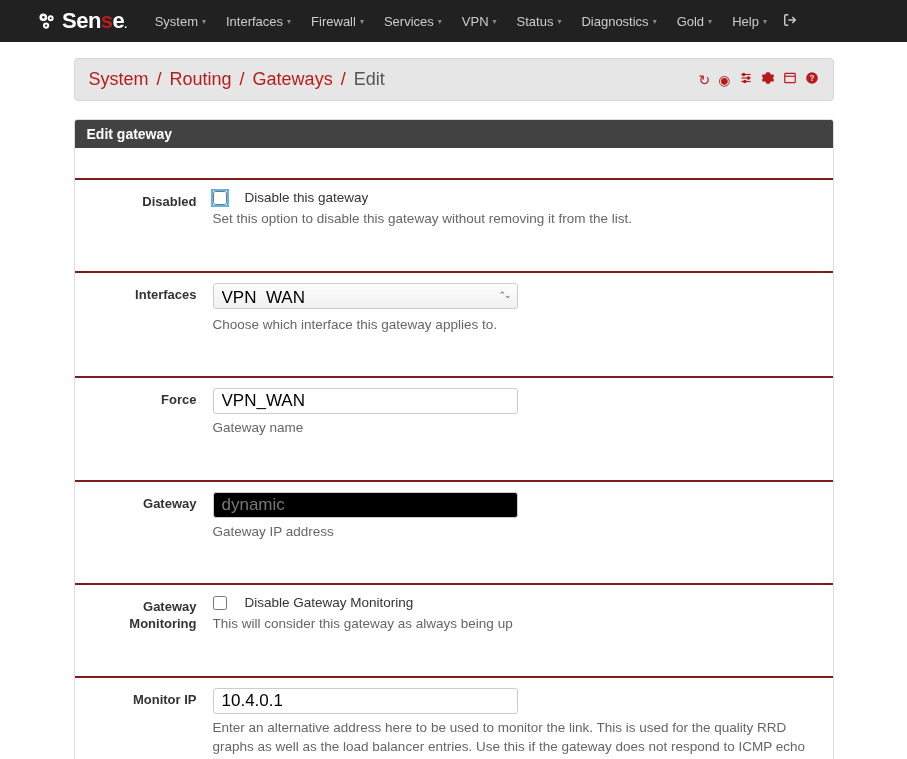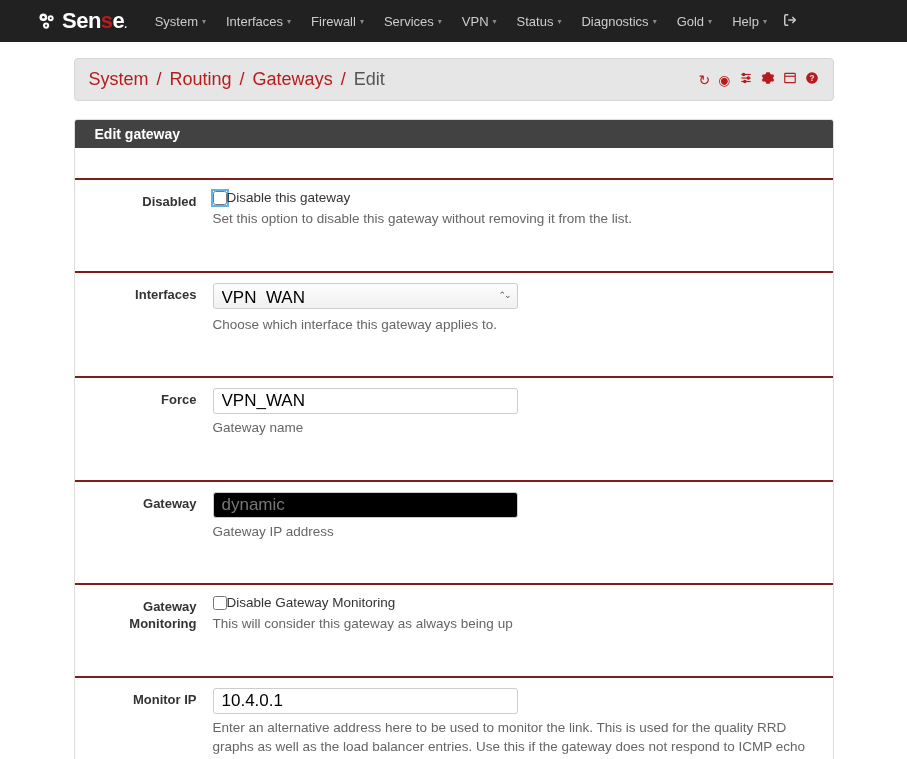--- a/index.html
+++ b/index.html
@@ -27,28 +27,28 @@
   .page-header { background: #e6e6e6; border: 1px solid #d6d6d6; border-radius: 4px; padding: 10px 14px; display: flex; align-items: center; justify-content: space-between; margin-bottom: 18px; }
   .breadcrumb { font-size: 18px; display: flex; align-items: center; gap: 8px; flex-wrap: wrap; }
   .breadcrumb a { color: #b71c1c; text-decoration: none; }
   .breadcrumb .sep { color: #b71c1c; }
   .breadcrumb .current { color: #555; }
   .header-icons { display: flex; gap: 8px; align-items: center; color: #b71c1c; font-size: 14px; }
   .header-icons span { cursor: pointer; }
   
   
   .panel { border: 1px solid #ddd; border-radius: 3px; overflow: hidden; margin-bottom: 12px; }
-  .panel-header { background: #424242; color: #fff; font-weight: bold; font-size: 14px; padding: 6px 20px; }
+  .panel-header { background: #424242; color: #fff; font-weight: bold; font-size: 14px; padding: 6px 12px; }
   
   
   .form-row { display: flex; border-top: 2px solid #7f1d1d; padding: 10px 8px 12px; margin-top: 30px; }
   .form-row:first-of-type { border-top: none; }
   .form-label { width: 130px; text-align: right; padding-right: 16px; font-weight: bold; font-size: 13px; color: #333; padding-top: 4px; line-height: 1.3; }
   .form-control { flex: 1; }
-  .checkbox-line { display: flex; align-items: center; gap: 0; margin-bottom: 4px; }
+  .checkbox-line { display: flex; align-items: center; gap: 18px; margin-bottom: 4px; }
   .checkbox-line input[type="checkbox"] { width: 14px; height: 14px; }
   .checkbox-line.highlighted input[type="checkbox"] { outline: 2px solid #5fb3e8; outline-offset: 0; border-radius: 2px; }
   .checkbox-label { font-size: 13.5px; color: #333; }
   .help-text { font-size: 13.5px; color: #666; line-height: 1.45; }
   .form-control select, .form-control input[type="text"] {
     width: 305px; padding: 4px 8px; font-size: 17px; border: 1px solid #ccc; border-radius: 3px; background: #fff; height: 26px;
   }
   .form-control select { background: linear-gradient(#fdfdfd,#f1f1f1); appearance: none; -webkit-appearance: none; padding-right: 24px; }
   .select-wrap { position: relative; display: inline-block; margin-bottom: 6px; }
   .select-wrap::after { content: "⌃⌄"; font-size: 9px; letter-spacing: -2px; position: absolute; right: 8px; top: 50%; transform: translateY(-55%); color: #555; pointer-events:none; line-height: 0.6; white-space: pre; }

